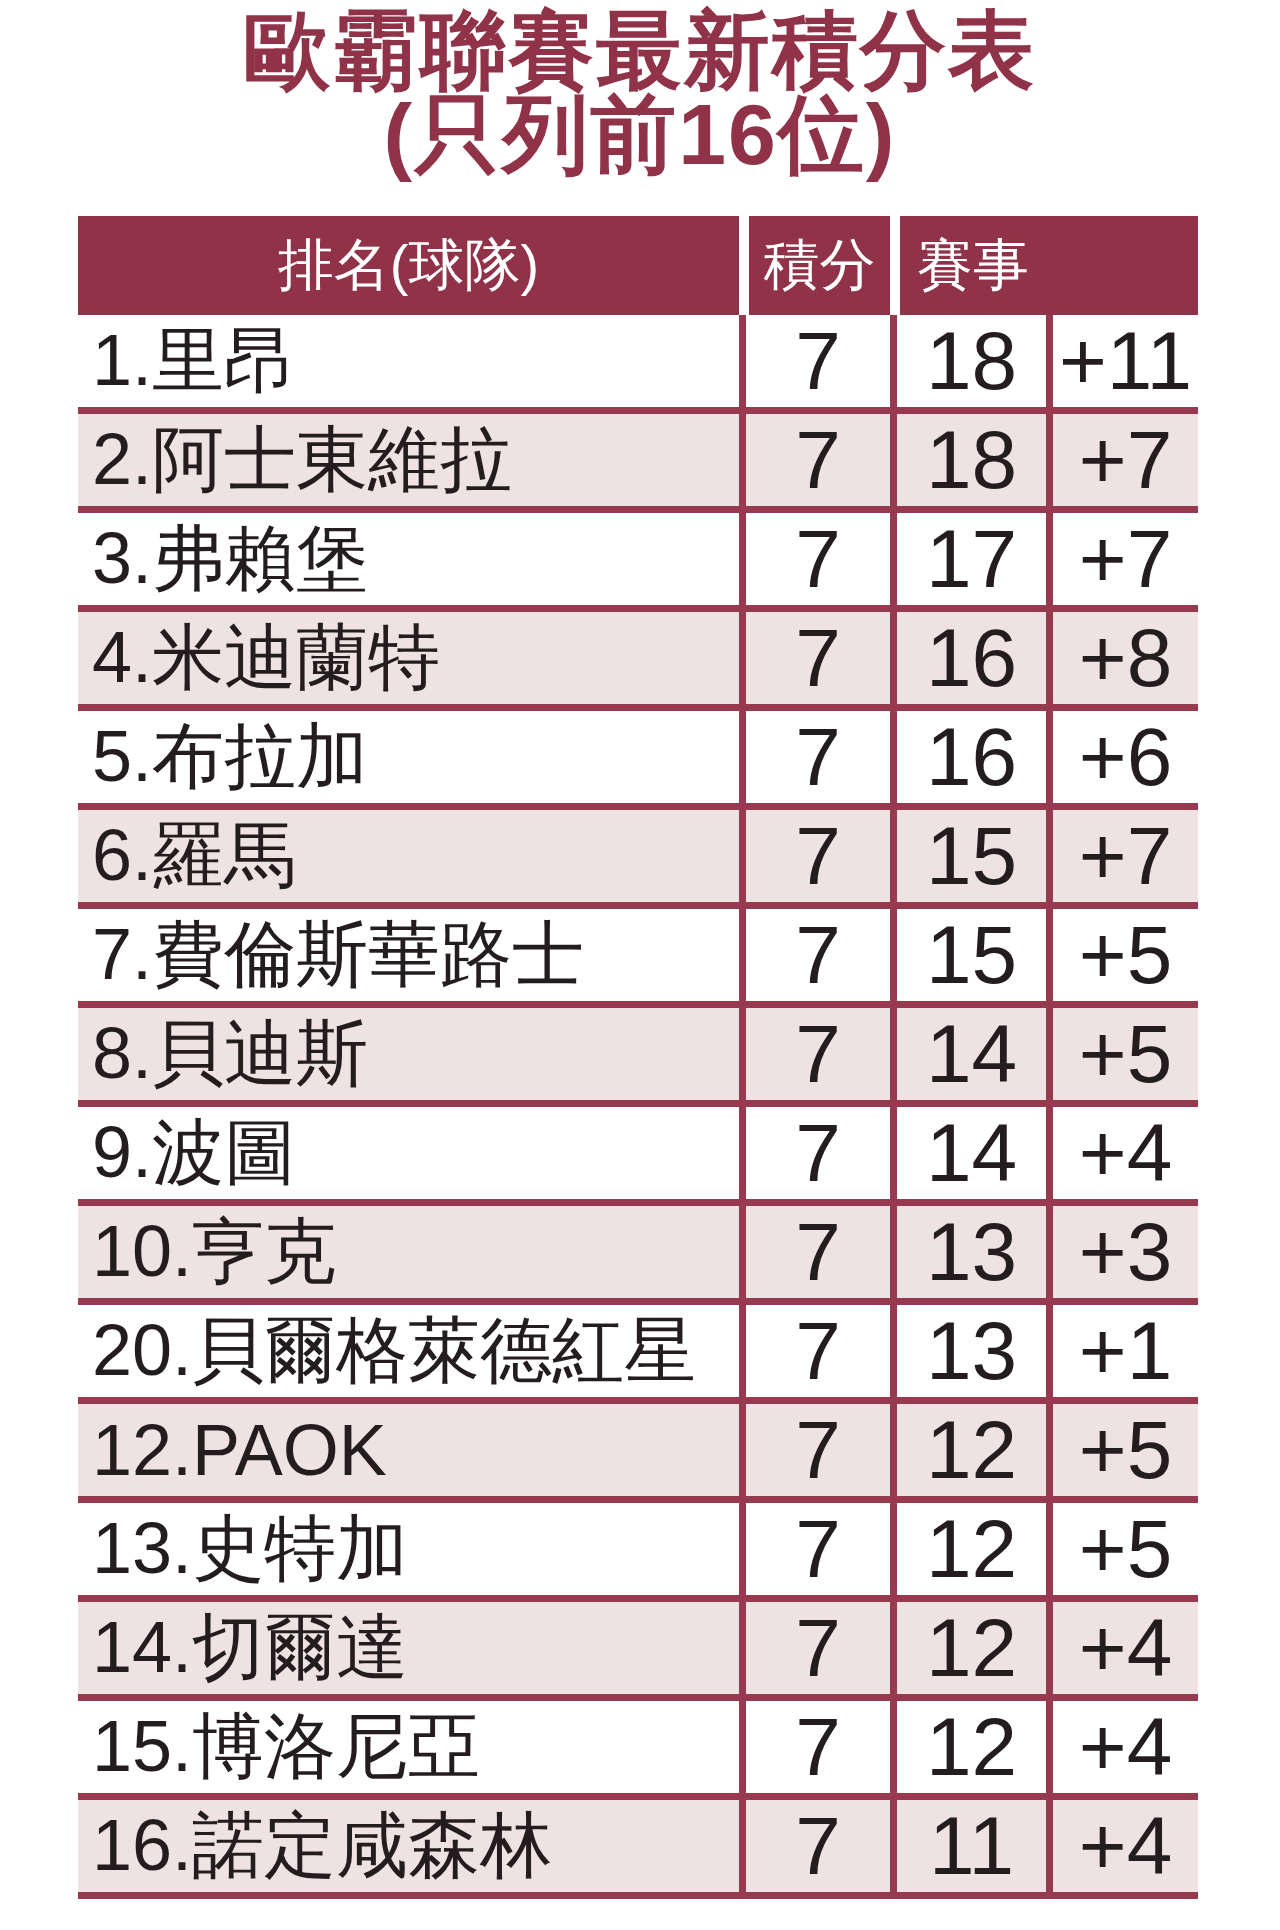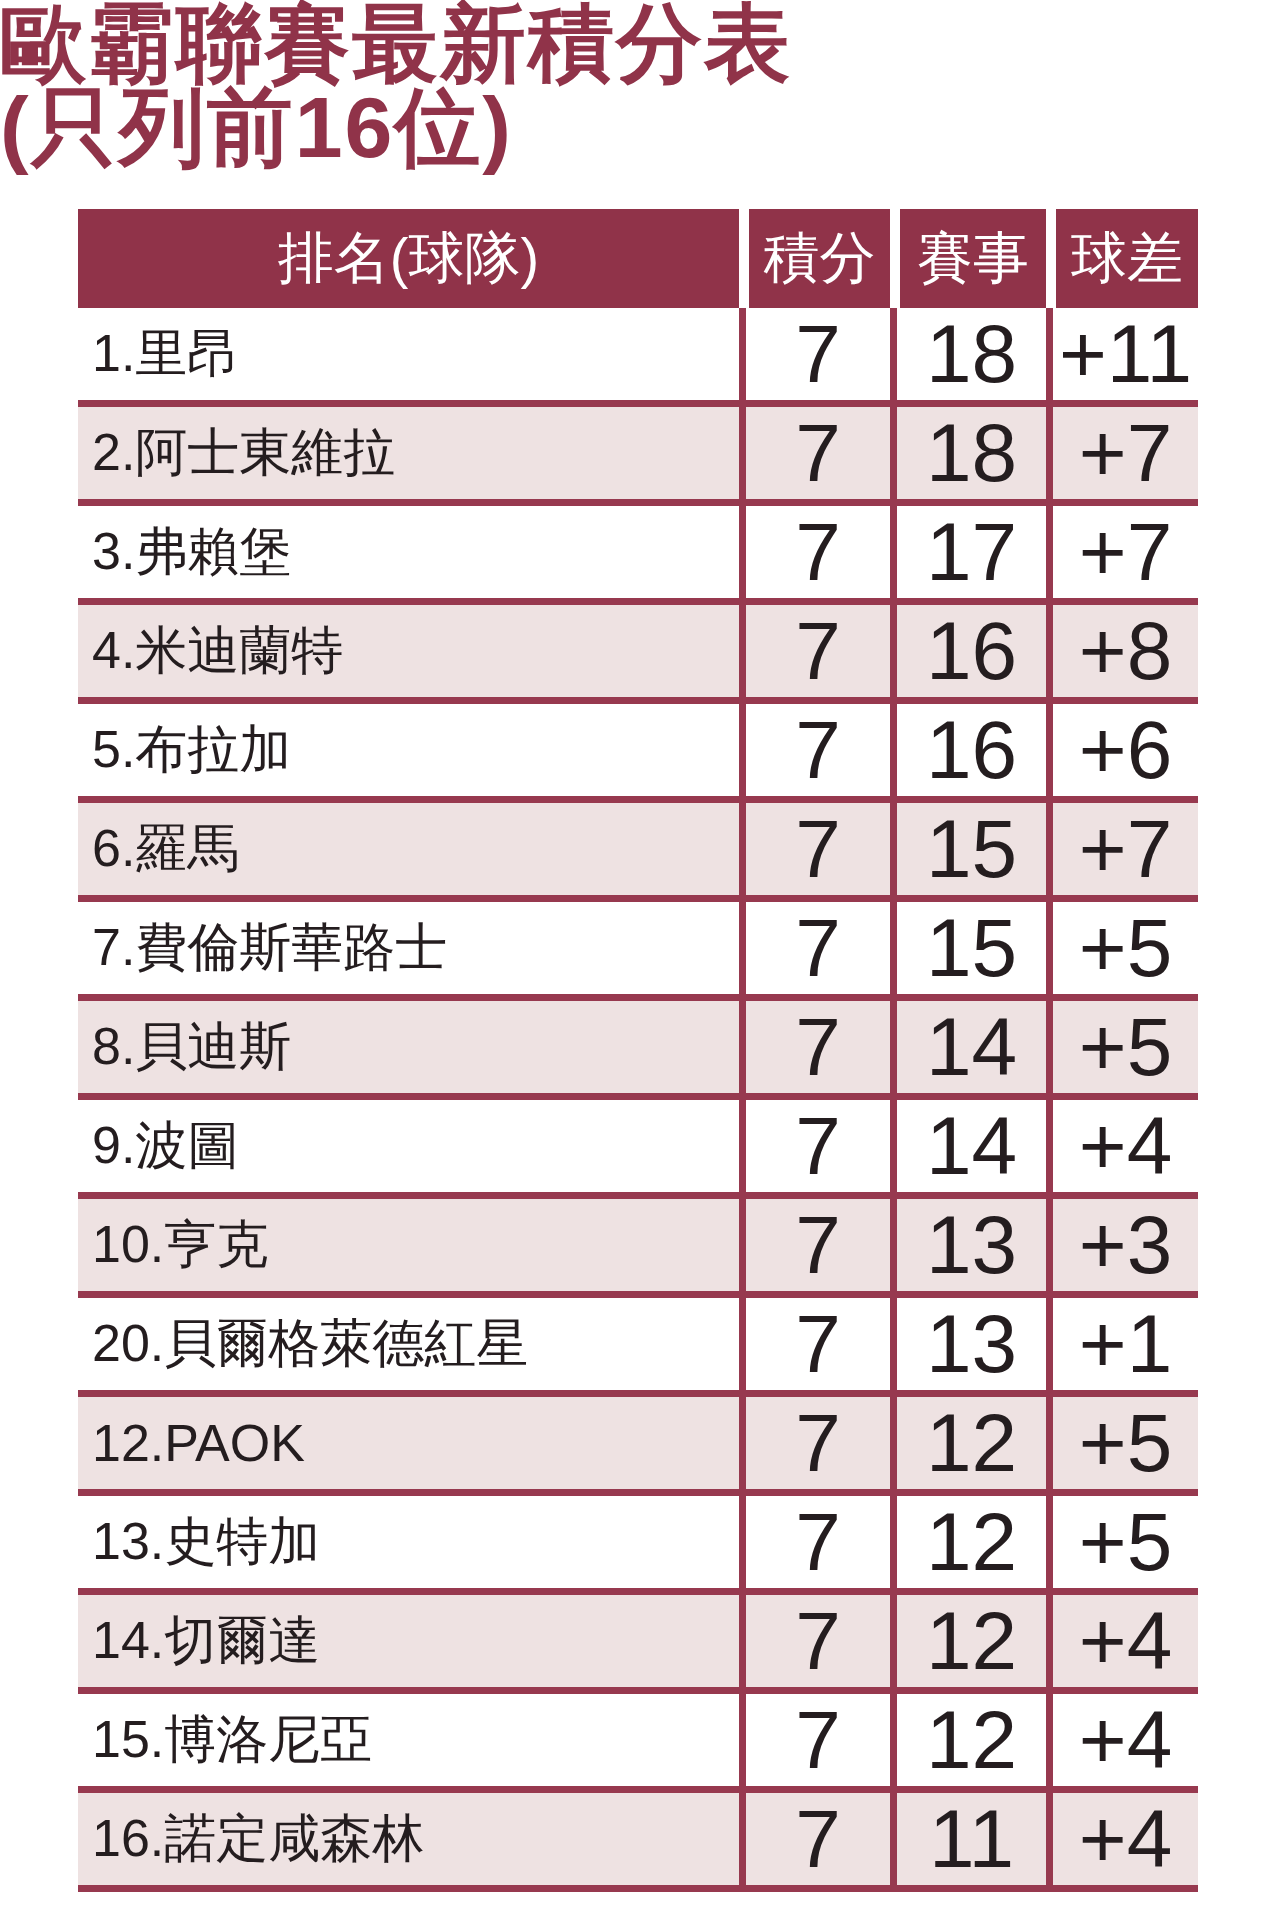--- a/index.html
+++ b/index.html
@@ -9,21 +9,22 @@
   }
   .page {
     position: relative;
     width: 1280px;
     height: 1930px;
     background: #ffffff;
     font-family: "Liberation Sans", sans-serif;
     overflow: hidden;
   }
   .title-block {
-    padding-top: 1px;
+    padding-top: 8px;
+    text-align: center;
     color: #903349;
     font-weight: bold;
   }
   .title-line {
     font-size: 86px;
     line-height: 84px;
     letter-spacing: 2px;
     white-space: nowrap;
   }
   .standings {
@@ -64,42 +65,41 @@
   .cell {
     display: flex;
     align-items: center;
     justify-content: center;
     overflow: hidden;
     white-space: nowrap;
   }
   .cell.team {
     justify-content: flex-start;
     padding-left: 14px;
-    font-size: 52px;
+    font-size: 72px;
   }
   .row .cell.num {
     font-size: 82px;
   }
 </style>
 </head>
 <body>
 
 <div class="page">
 
   <div class="title-block">
     <div class="title-line">歐霸聯賽最新積分表</div>
     <div class="title-line">(只列前16位)</div>
   </div>
 
   <div class="standings">
     <div class="thead">
       <div class="cell">排名(球隊)</div>
       <div class="cell">積分</div>
       <div class="cell">賽事</div>
-      <div class="cell">球差</div>
     </div>
     <div id="rows">
         <div class="row white">
     <div class="cell team">1.里昂</div>
     <div class="cell num">7</div>
     <div class="cell num">18</div>
     <div class="cell num">+11</div>
   </div>
         <div class="row pink">
     <div class="cell team">2.阿士東維拉</div>

